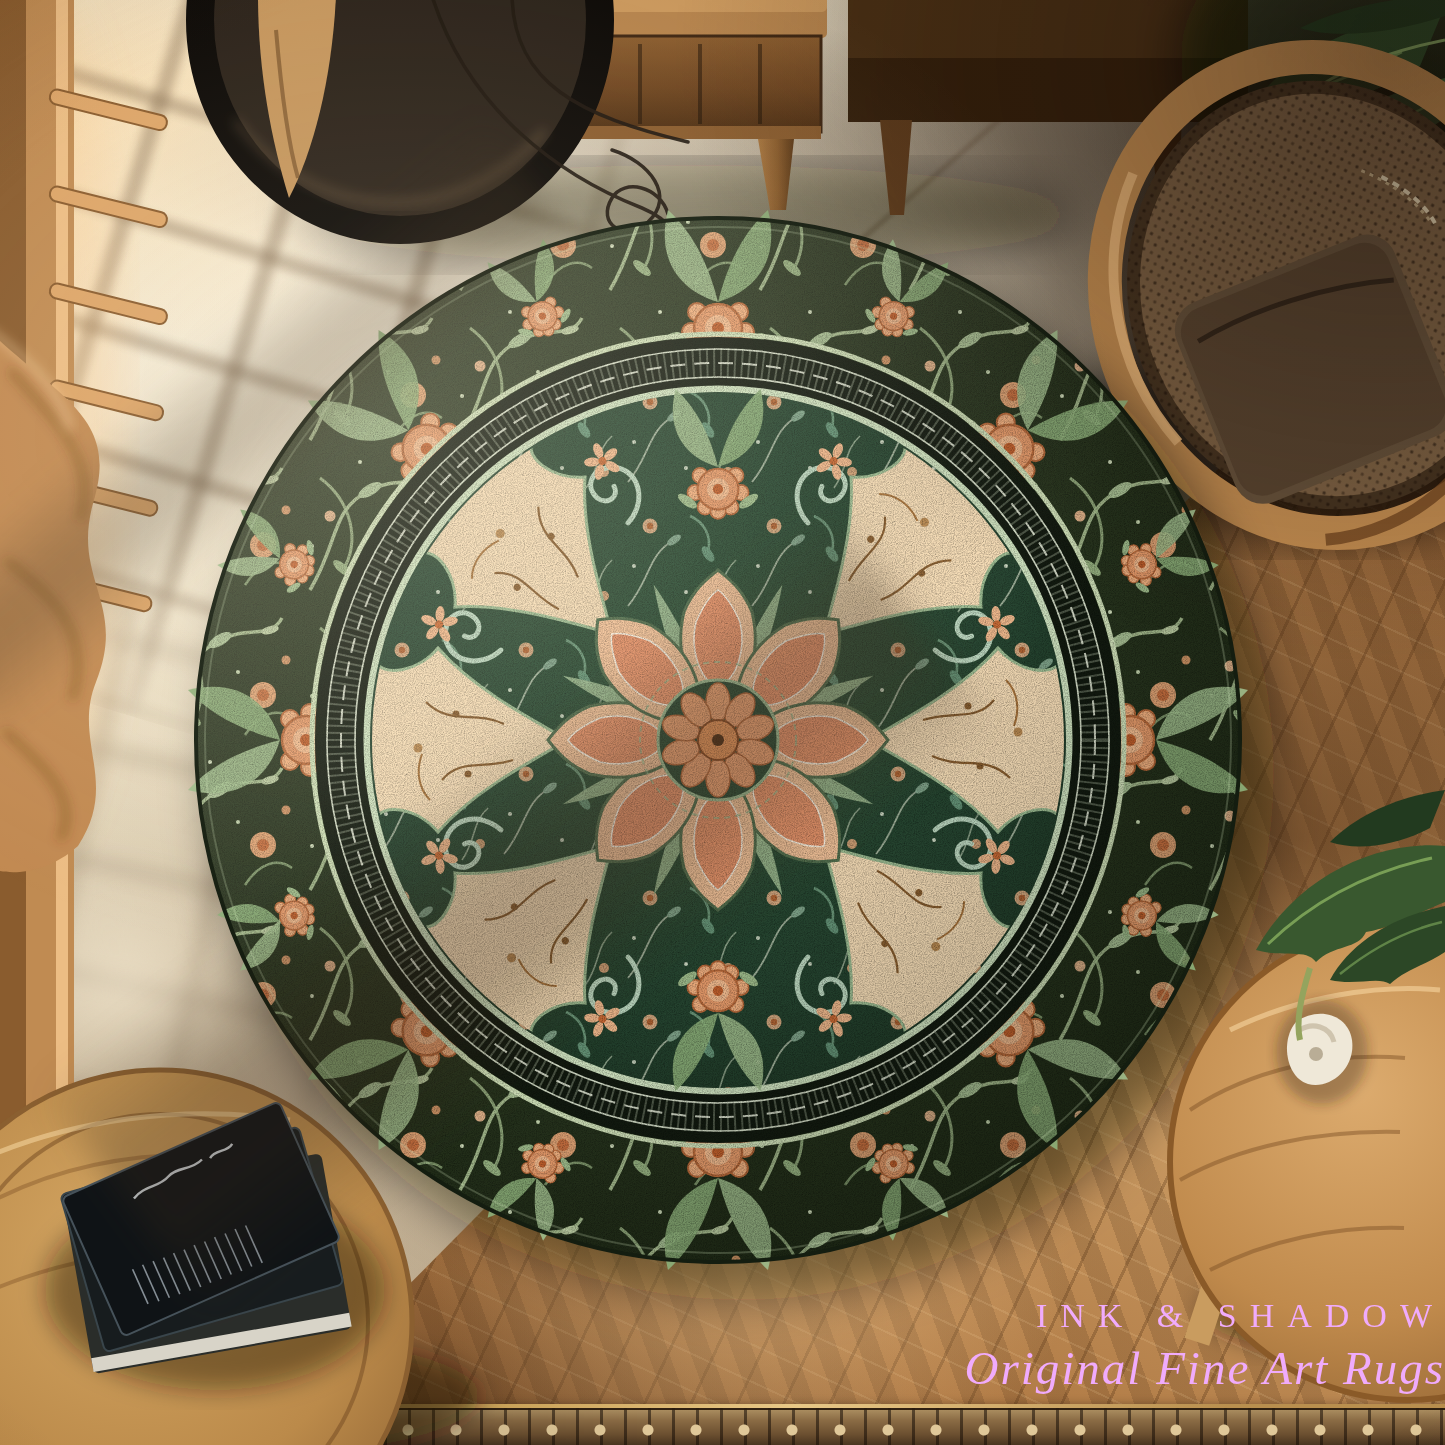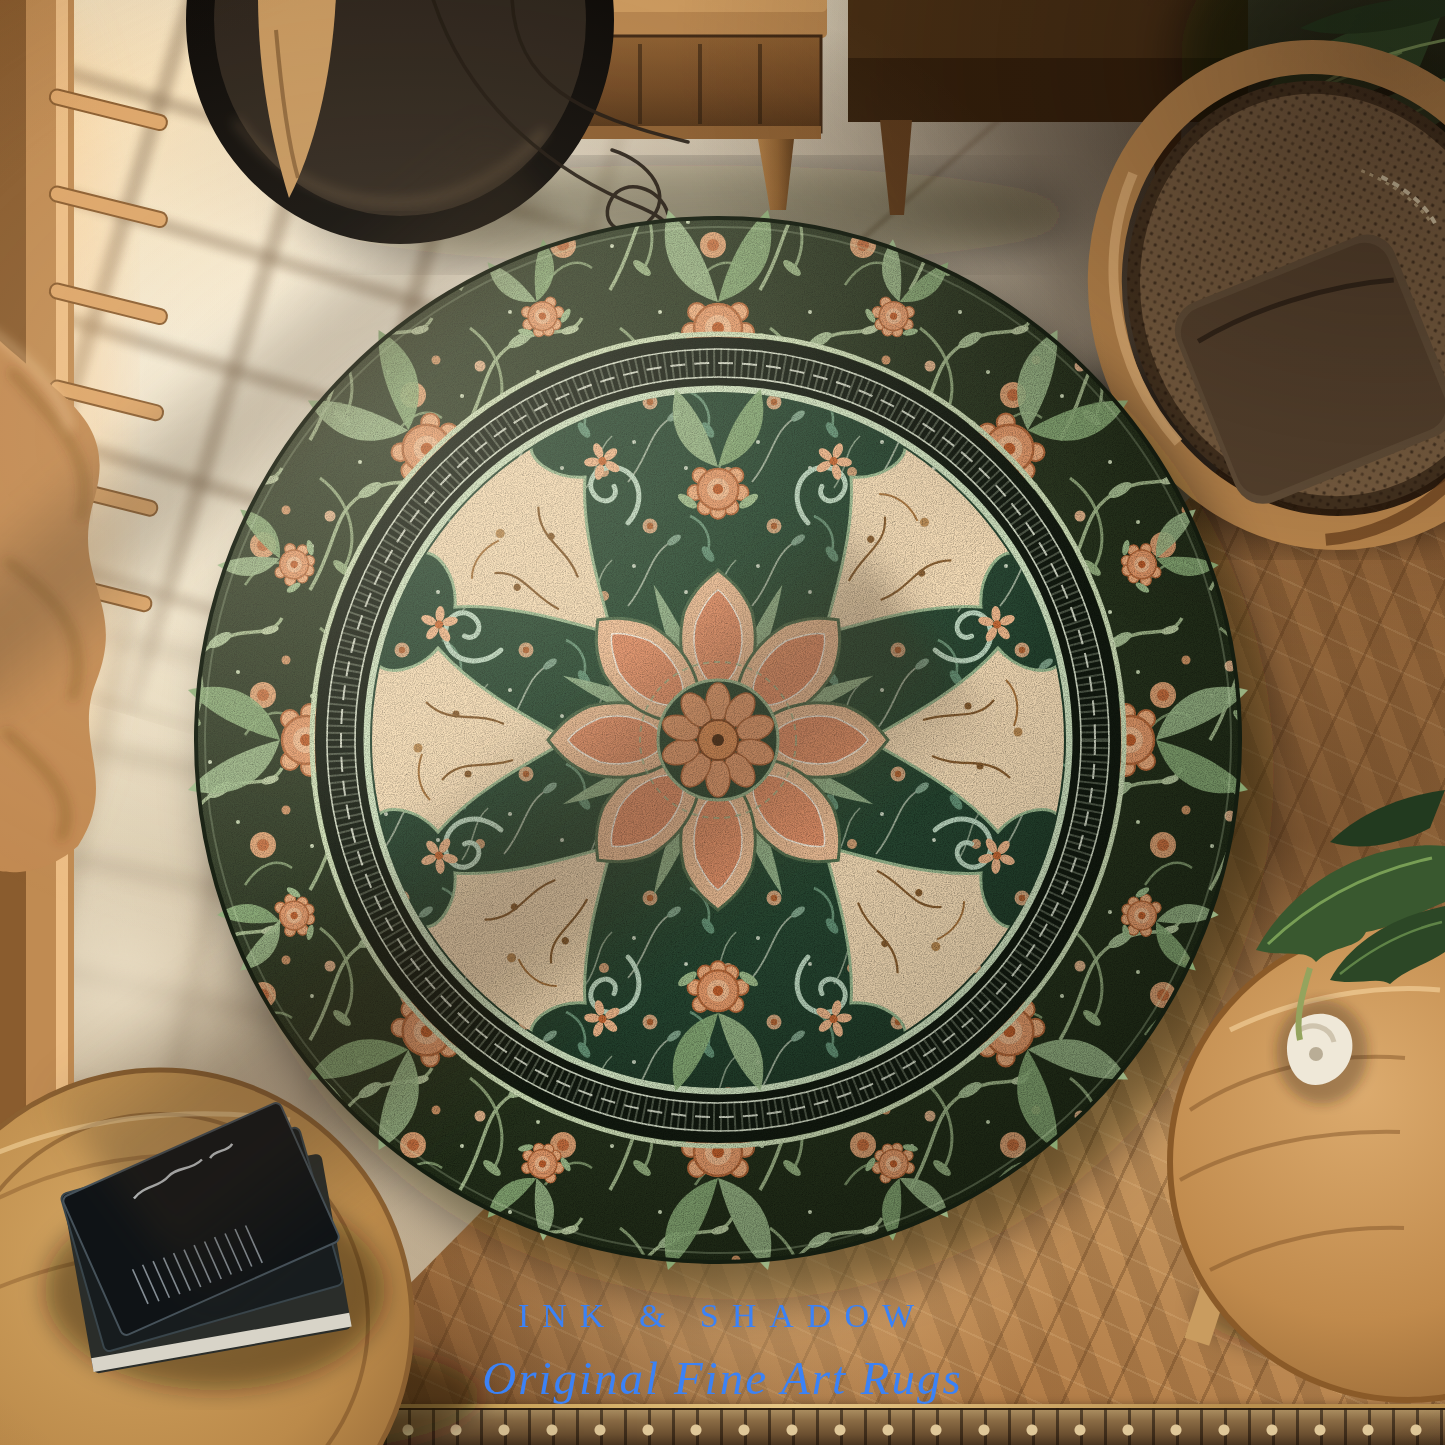--- a/index.html
+++ b/index.html
@@ -70,25 +70,25 @@
     transform:rotate(-40deg);filter:blur(14px);background:
     linear-gradient(180deg, rgba(60,46,28,0), rgba(60,46,28,.26) 40% 60%, rgba(60,46,28,0));}
 
   
   .grade{position:absolute;inset:0;z-index:6;pointer-events:none;background:
     radial-gradient(1200px 900px at 28% 30%, rgba(255,240,214,.15), transparent 60%),
     radial-gradient(1300px 1100px at 96% 4%, rgba(18,9,4,.42), transparent 55%),
     radial-gradient(1700px 1500px at 50% 55%, transparent 58%, rgba(35,22,12,.28) 94%);}
 
   
-  .watermark{position:absolute;z-index:7;left:0;right:0;top:1297px;text-align:center;
-    color:#3b82f6;pointer-events:none;}
+  .watermark{position:absolute;z-index:7;left:0;right:0;top:1297px;text-align:right;
+    color:#f0abfc;pointer-events:none;}
   .wm-brand{font-size:34px;letter-spacing:13px;font-weight:400;
     font-family:"Liberation Serif",serif;}
-  .wm-tagline{margin-top:16px;font-size:47px;font-style:italic;letter-spacing:2px;
+  .wm-tagline{margin-top:6px;font-size:47px;font-style:italic;letter-spacing:2px;
     font-family:"Liberation Serif","DejaVu Serif",serif;}
 </style>
 </head>
 <body>
 
 <div class="scene">
 
   <div class="floor-plaster"></div>
   <div class="shadow-grid-a"></div>
   <div class="shadow-grid-b"></div>

